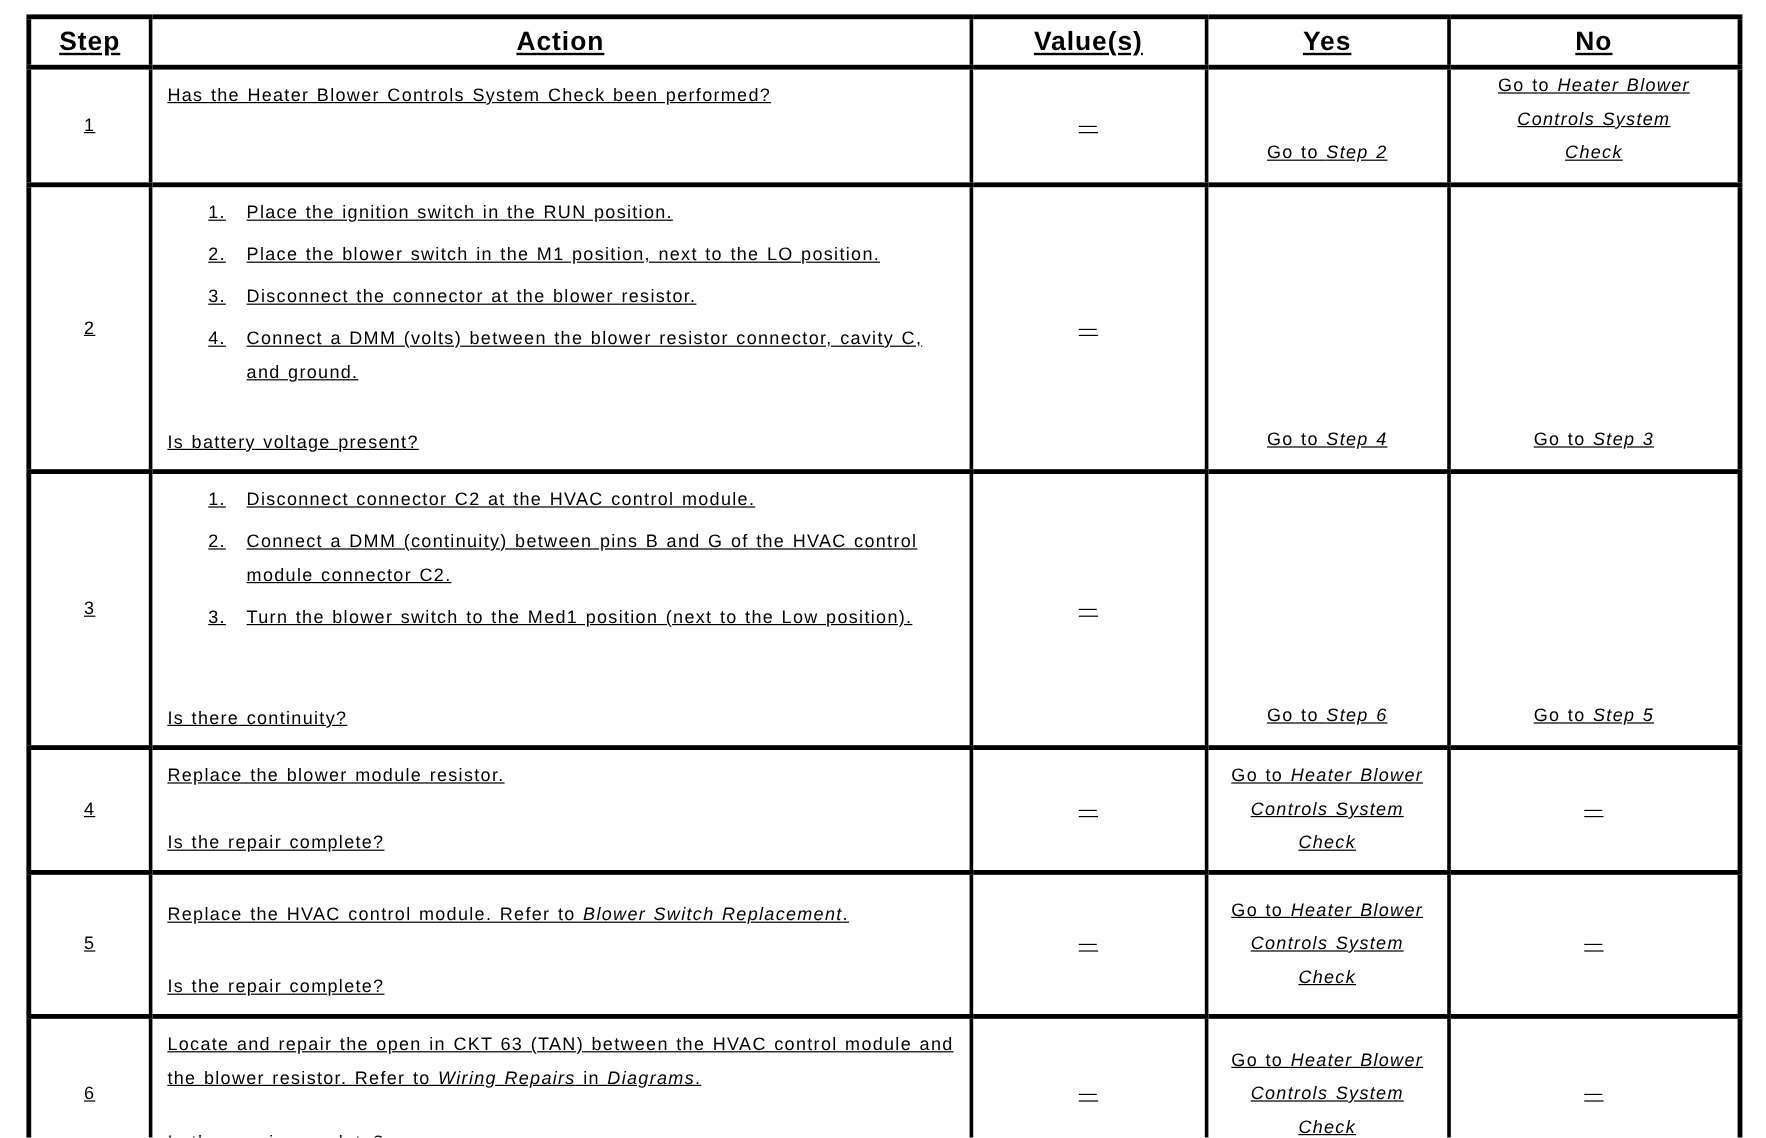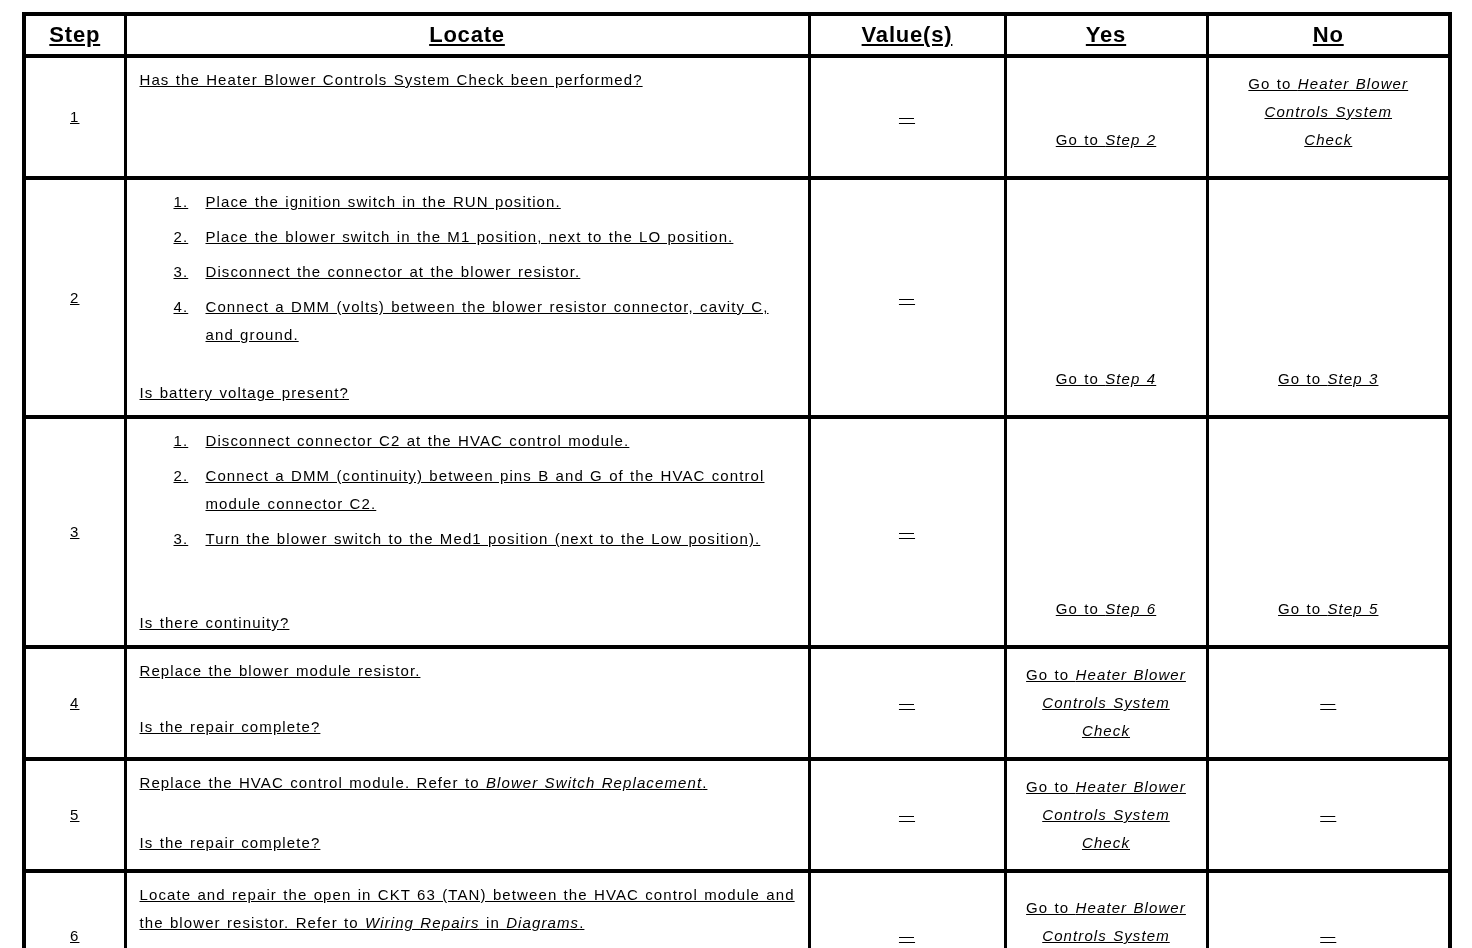--- a/index.html
+++ b/index.html
@@ -26,48 +26,48 @@
   td.value-cell{text-align:center;vertical-align:middle;}
   td.result-cell{text-align:center;}
   td.vbottom{vertical-align:bottom;padding-bottom:10px;}
   td.vmiddle{vertical-align:middle;}
   td.action-cell{vertical-align:top;padding:8px 10px 8px 13px;}
 
   .colfill{display:flex;flex-direction:column;}
   tr.r2 .colfill{min-height:219px;}
   tr.r3 .colfill{min-height:210px;}
   tr.r4 .colfill{min-height:84px;}
-  tr.r5 .colfill{min-height:88px;}
+  tr.r5 .colfill{min-height:88px;margin-top:12px;}
   tr.r6 .colfill{min-height:110px;}
 
   .para{margin:0;}
   .mw520{max-width:520px;} .mw610{max-width:610px;} .mw620{max-width:620px;}
   .item{display:flex;margin:0 0 7px 34px;}
   .item .num{width:27px;flex:none;}
   .item .txt{margin-left:5px;}
   .question{margin:0;margin-top:auto;}
-  .goto{margin:12px auto;max-width:180px;}
+  .goto{margin:0 auto;max-width:180px;}
   i{font-style:italic;}
 </style>
 </head>
 <body>
 
 <div class="sheet">
 <table class="diag">
   <colgroup>
     <col style="width:101px">
         <col style="width:684px">
         <col style="width:196px">
     <col style="width:202px">
         <col style="width:243px">
   </colgroup>
   <thead>
     <tr>
       <th>Step</th>
-      <th>Locate</th>
+      <th>Action</th>
       <th>Value(s)</th>
       <th>Yes</th>
       <th>No</th>
     </tr>
   </thead>
   <tbody>
 
     <tr class="r1">
       <td class="step-cell">1</td>
       <td class="action-cell">

